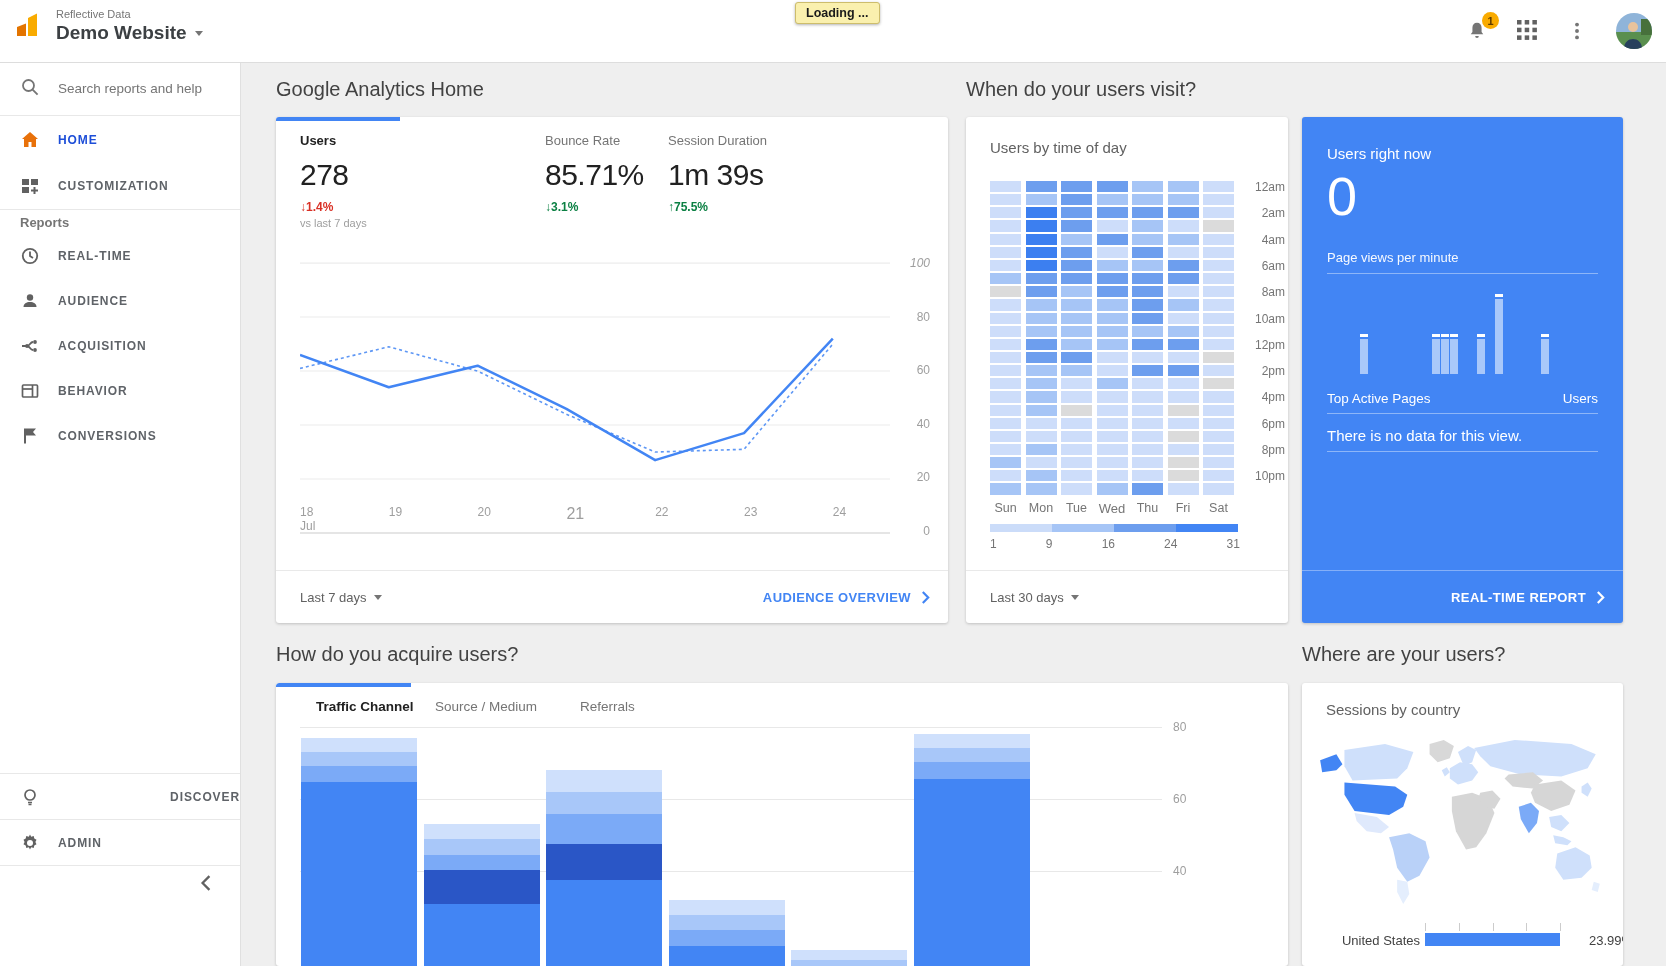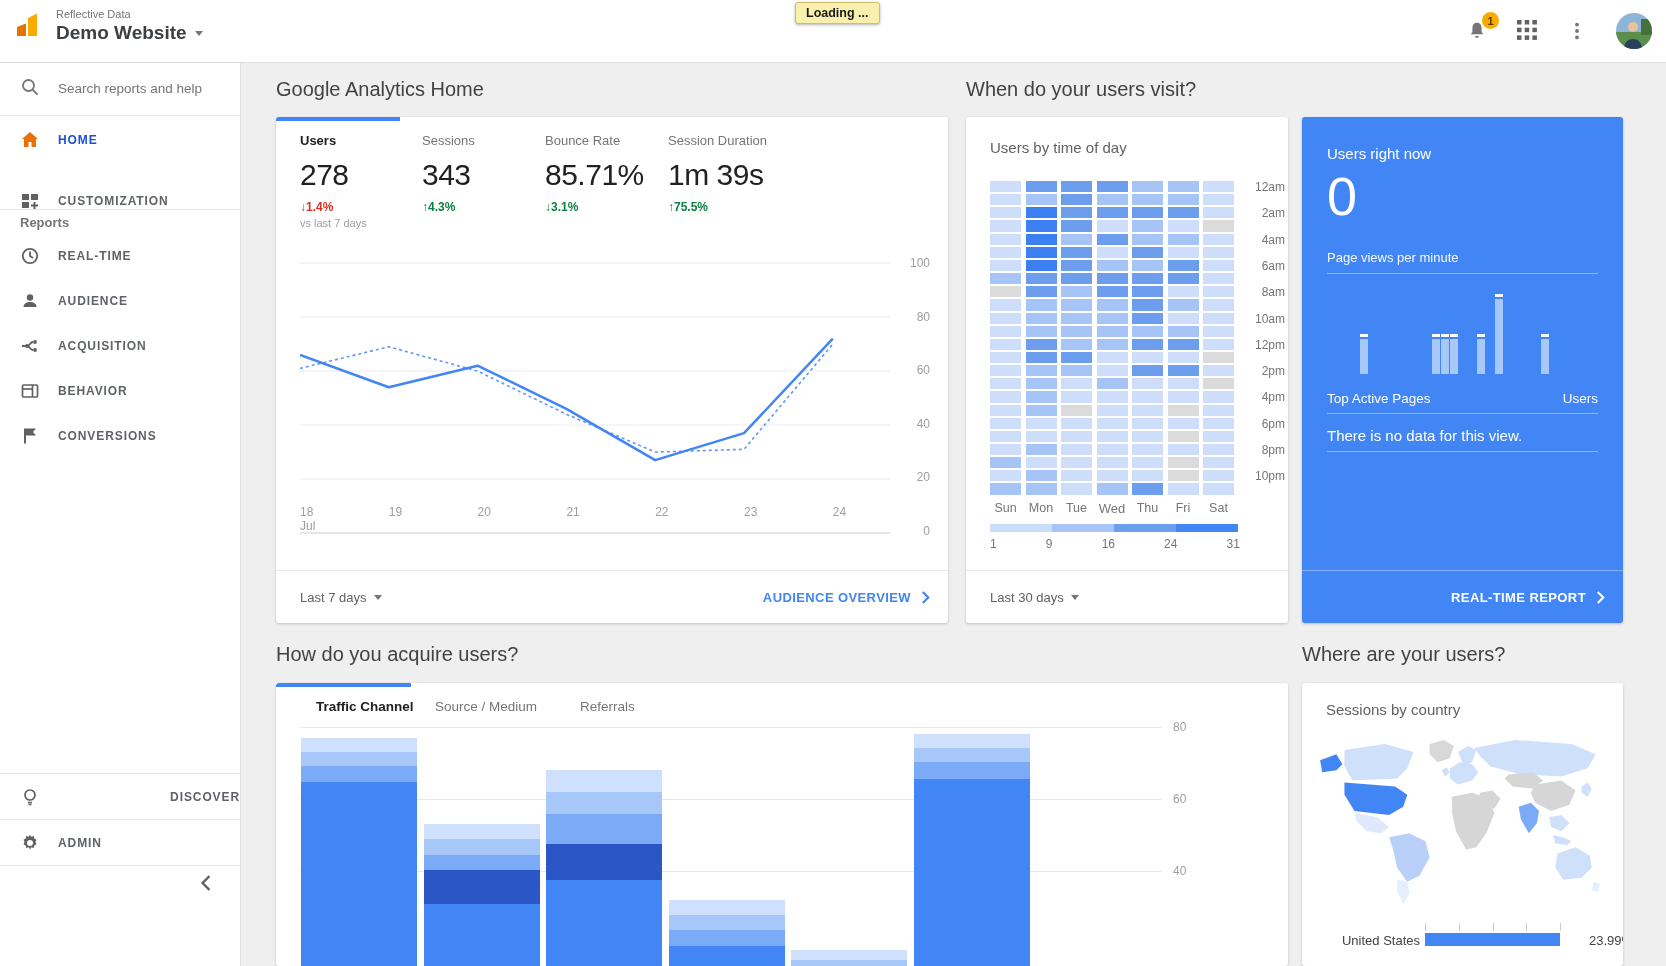--- a/index.html
+++ b/index.html
@@ -138,21 +138,21 @@
     </div>
 
     <div class="side-item active" style="top:55px;">
       <span class="s-icon">
         <svg viewBox="0 0 20 20" width="20" height="20">
             <path d="M10 2l8 7h-2v8h-4.5v-5h-3v5H4V9H2z" fill="#e8710a"></path>
           </svg>
       </span>
       <span class="s-label">HOME</span>
     </div>
-    <div class="side-item" style="top:116px;text-align:center;">
+    <div class="side-item" style="top:101px;text-align:center;">
       <span class="s-icon">
         <svg viewBox="0 0 20 20" width="20" height="20" fill="#616161">
           <rect x="2" y="3" width="7" height="6"></rect>
             <rect x="11" y="3" width="7" height="6"></rect>
             <rect x="2" y="11" width="7" height="6"></rect>
           <path d="M13.5 11h2v2.5H18v2h-2.5V18h-2v-2.5H11v-2h2.5z"></path>
         </svg>
       </span>
       <span class="s-label">CUSTOMIZATION</span>
     </div>
@@ -240,25 +240,20 @@
     <div class="section-heading" style="left:726px;top:16px;">When do your users visit?</div>
 
     <section class="card" style="left:36px;top:55px;width:672px;height:506px;">
       <div class="tab-indicator" style="width:124px;"></div>
 
       <div class="metric active" style="left:24px;">
         <div class="m-label">Users</div>
         <div class="m-value">278</div>
         <div class="m-delta red">↓1.4%</div>
         <div class="m-compare">vs last 7 days</div>
-      </div>
-      <div class="metric" style="left:146px;">
-        <div class="m-label">Sessions</div>
-        <div class="m-value">343</div>
-        <div class="m-delta green">↑4.3%</div>
       </div>
       <div class="metric" style="left:269px;">
         <div class="m-label">Bounce Rate</div>
         <div class="m-value">85.71%</div>
         <div class="m-delta green">↓3.1%</div>
       </div>
       <div class="metric" style="left:392px;">
         <div class="m-label">Session Duration</div>
         <div class="m-value">1m 39s</div>
         <div class="m-delta green">↑75.5%</div>
@@ -275,27 +270,27 @@
           </g>
         <polyline id="line-dashed" fill="none" stroke="#5e97f5" stroke-width="1.6" stroke-dasharray="3,3" points="0,122.51999999999998 88.8,101.07999999999998 177.6,125.19999999999999 266.4,168.07999999999998 355.2,205.6 444,202.92000000000002 532.8,98.39999999999998"></polyline>
         <polyline id="line-solid" fill="none" stroke="#4285f4" stroke-width="2.5" stroke-linejoin="round" points="0,109.11999999999998 88.8,141.28 177.6,119.84 266.4,162.72 355.2,213.64 444,186.83999999999997 532.8,93.03999999999999"></polyline>
       </svg>
       <div id="trend-ylabels">
           <div style="position: absolute; left: 630px; top: 407px; width: 24px; text-align: right; font-size: 12px; color: rgb(158, 158, 158);">0</div>
           <div style="position: absolute; left: 630px; top: 353.4px; width: 24px; text-align: right; font-size: 12px; color: rgb(158, 158, 158);">20</div>
           <div style="position: absolute; left: 630px; top: 299.8px; width: 24px; text-align: right; font-size: 12px; color: rgb(158, 158, 158);">40</div>
           <div style="position: absolute; left: 630px; top: 246.2px; width: 24px; text-align: right; font-size: 12px; color: rgb(158, 158, 158);">60</div>
           <div style="position: absolute; left: 630px; top: 192.6px; width: 24px; text-align: right; font-size: 12px; color: rgb(158, 158, 158);">80</div>
-          <div style="position: absolute; left: 630px; top: 139px; width: 24px; text-align: right; font-size: 12px; color: rgb(158, 158, 158);">100</div>
+          <div style="position: absolute; left: 630px; top: 139px; width: 24px; text-align: right; font-size: 12px; color: rgb(158, 158, 158); font-style: italic;">100</div>
         </div>
       <div id="trend-xlabels" style="position:absolute;left:24px;top:388px;width:600px;height:34px;">
           <div style="position: absolute; left: 0px; top: 0px; font-size: 12px; color: rgb(158, 158, 158);">18</div>
           <div style="position: absolute; left: 88.8px; top: 0px; font-size: 12px; color: rgb(158, 158, 158);">19</div>
           <div style="position: absolute; left: 177.6px; top: 0px; font-size: 12px; color: rgb(158, 158, 158);">20</div>
-          <div style="position: absolute; left: 266.4px; top: 0px; font-size: 12px; color: rgb(158, 158, 158);">21</div>
+          <div style="position: absolute; left: 266.4px; top: 0px; font-size: 16px; color: rgb(158, 158, 158);">21</div>
           <div style="position: absolute; left: 355.2px; top: 0px; font-size: 12px; color: rgb(158, 158, 158);">22</div>
           <div style="position: absolute; left: 444px; top: 0px; font-size: 12px; color: rgb(158, 158, 158);">23</div>
           <div style="position: absolute; left: 532.8px; top: 0px; font-size: 12px; color: rgb(158, 158, 158);">24</div>
           <div style="position: absolute; left: 0px; top: 14px; font-size: 12px; color: rgb(158, 158, 158);">Jul</div>
         </div>
 
       <div class="card-footer">
         <div class="range-select">
           <span>Last 7 days</span>
           <span class="caret"></span>

